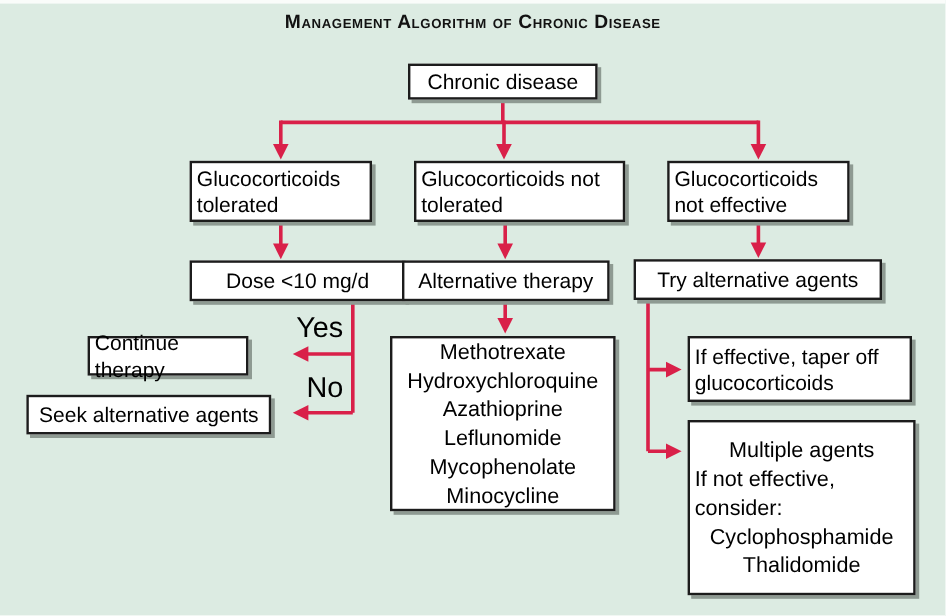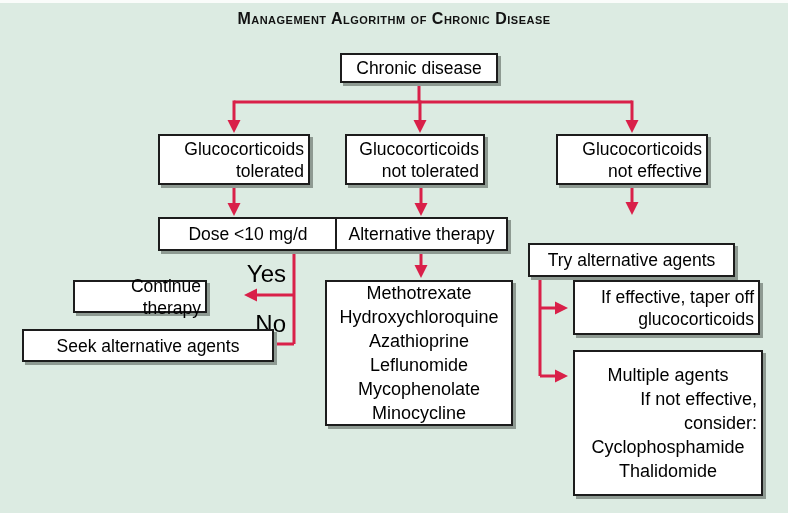--- a/index.html
+++ b/index.html
@@ -50,48 +50,48 @@
   .node {
     position: absolute;
     background: #ffffff;
     border: 2px solid #1c1c1c;
     box-shadow: 3px 3px 0 #8e9a92;
     box-sizing: border-box;
     display: flex;
     flex-direction: column;
     align-items: center;
     justify-content: center;
-    text-align: right;
+    text-align: left;
     font-size: 17.5px;
     line-height: 22px;
     padding: 2px 4px;
   }
   .node.list {
     font-size: 18px;
     line-height: 24px;
     justify-content: center;
   }
   .node .line { display: block; }
   .edge-label {
     position: absolute;
     font-size: 24px;
     width: 40px;
     text-align: right;
     color: #000;
   }
   
   #n-root   { left: 340px; top:  50px; width: 158px; height: 30px; }
   #n-tol    { left: 158px; top: 131px; width: 152px; height: 51px; }
-  #n-nottol { left: 345px; top: 131px; width: 140px; height: 51px; }
+  #n-nottol { left: 345px; top: 131px; width: 176px; height: 51px; }
   #n-noteff { left: 556px; top: 131px; width: 152px; height: 51px; }
   #n-dose   { left: 158px; top: 214px; width: 180px; height: 34px; }
   #n-alt    { left: 335px; top: 214px; width: 173px; height: 34px; }
-  #n-try    { left: 528px; top: 213px; width: 207px; height: 34px; margin-top: 27px; }
+  #n-try    { left: 528px; top: 213px; width: 207px; height: 34px; }
   #n-cont   { left:  73px; top: 277px; width: 134px; height: 33px; }
-  #n-seek   { left:  22px; top: 326px; width: 252px; height: 33px; }
+  #n-seek   { left:  22px; top: 326px; width: 204px; height: 33px; }
   #n-drugs  { left: 325px; top: 277px; width: 188px; height: 146px; }
   #n-ifeff  { left: 573px; top: 277px; width: 187px; height: 55px; }
   #n-ifnot  { left: 573px; top: 347px; width: 190px; height: 146px; }
   #lbl-yes  { left: 246px; top: 257px; }
   #lbl-no   { left: 246px; top: 307px; }
 </style>
 </head>
 <body>
 
 <div class="stage" style="background: rgb(220, 235, 226);">

